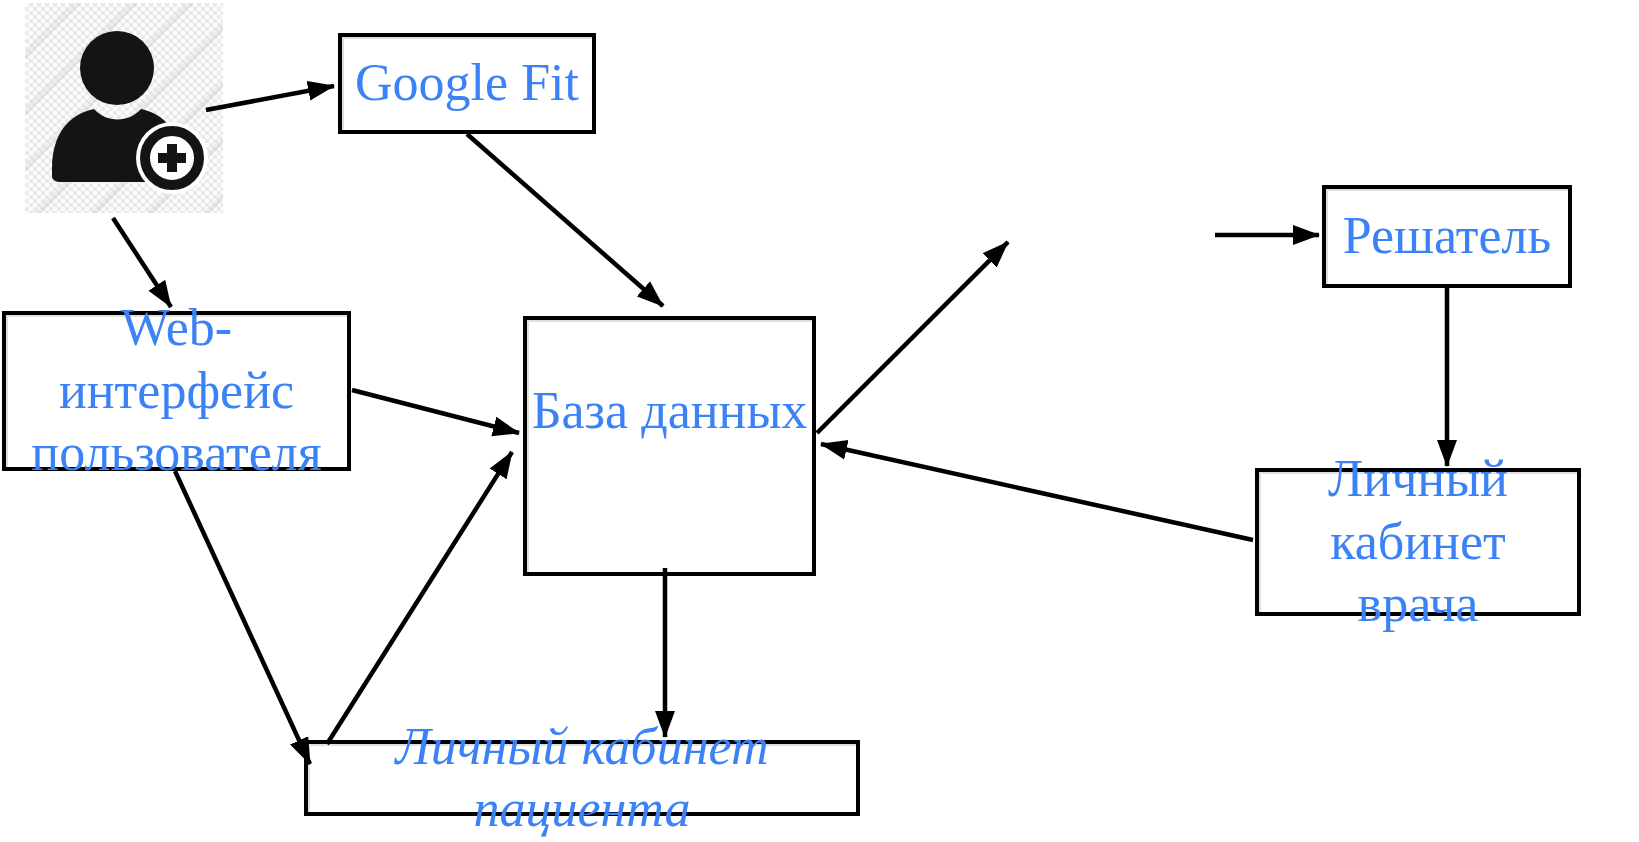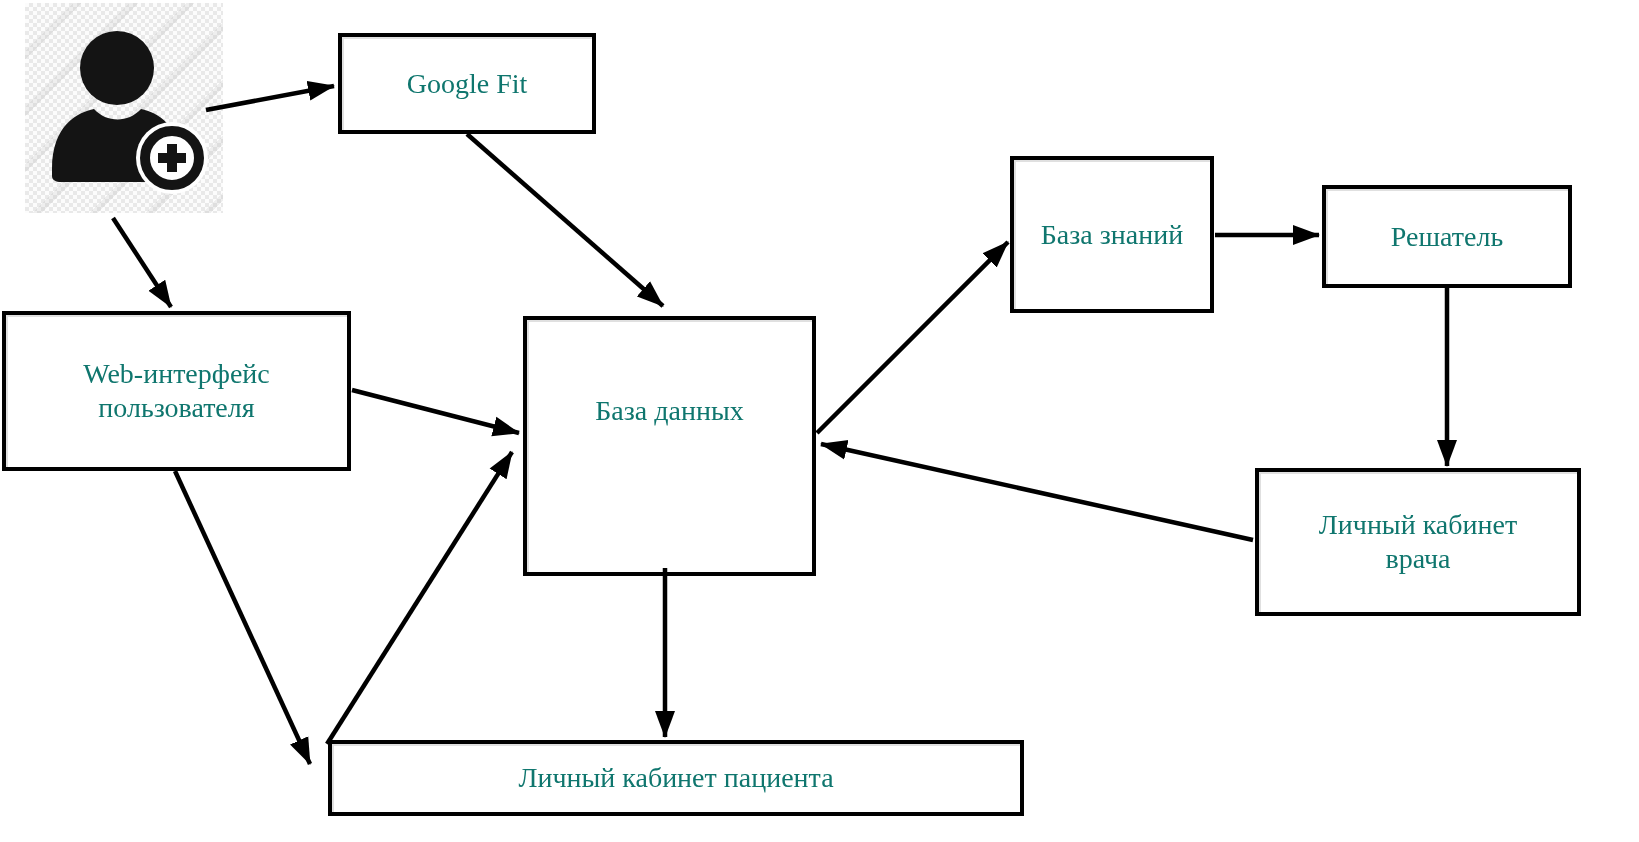--- a/index.html
+++ b/index.html
@@ -26,35 +26,35 @@
   }
   .box {
     position: absolute;
     box-sizing: border-box;
     background: #ffffff;
     border: 4px solid #000000;
     display: flex;
     align-items: center;
     justify-content: center;
     text-align: center;
-    font-size: 28px;
+    font-size: 52px;
     line-height: 1.2;
-    color: #0f766e;
+    color: #3b82f6;
     z-index: 1;
     box-shadow: inset 2px 2px 0 rgba(0,0,0,0.12);
   }
   .box span { display: block; }
 
   .node-googlefit { left: 338px; top: 33px;  width: 258px; height: 101px; }
   .node-webui     { left: 2px;   top: 311px; width: 349px; height: 160px; padding: 0 20px; text-align: center; }
   .node-db        { left: 523px; top: 316px; width: 293px; height: 260px; padding-bottom: 70px; }
   .node-kb        { left: 1010px;top: 156px; width: 204px; height: 157px; padding: 0 20px; }
   .node-solver    { left: 1322px;top: 185px; width: 250px; height: 103px; }
   .node-doctor    { left: 1255px;top: 468px; width: 326px; height: 148px; padding: 0 36px; }
-  .node-patient   { left: 328px; top: 740px; width: 696px; height: 76px; }
+  .node-patient   { left: 304px; top: 740px; width: 556px; height: 76px; font-style: italic; }
 
   .user-icon-tile {
     position: absolute;
     left: 25px; top: 3px; width: 198px; height: 210px;
     z-index: 1;
     background-color: #fcfcfc;
     background-image:
       repeating-linear-gradient(135deg, rgba(255,255,255,0) 0 34px, rgba(165,165,165,0.16) 34px 40px),
       linear-gradient(45deg, #e9e9e9 25%, transparent 25%, transparent 75%, #e9e9e9 75%),
       linear-gradient(45deg, #e9e9e9 25%, transparent 25%, transparent 75%, #e9e9e9 75%);
@@ -85,23 +85,20 @@
   </div>
 
   <div class="box node-webui">
     <span>Web-интерфейс пользователя</span>
   </div>
 
   <div class="box node-db">
     <span>База данных</span>
   </div>
 
-  <div class="box node-kb">
-    <span>База знаний</span>
-  </div>
 
   <div class="box node-solver">
     <span>Решатель</span>
   </div>
 
   <div class="box node-doctor">
     <span>Личный кабинет врача</span>
   </div>
 
   <div class="box node-patient">

